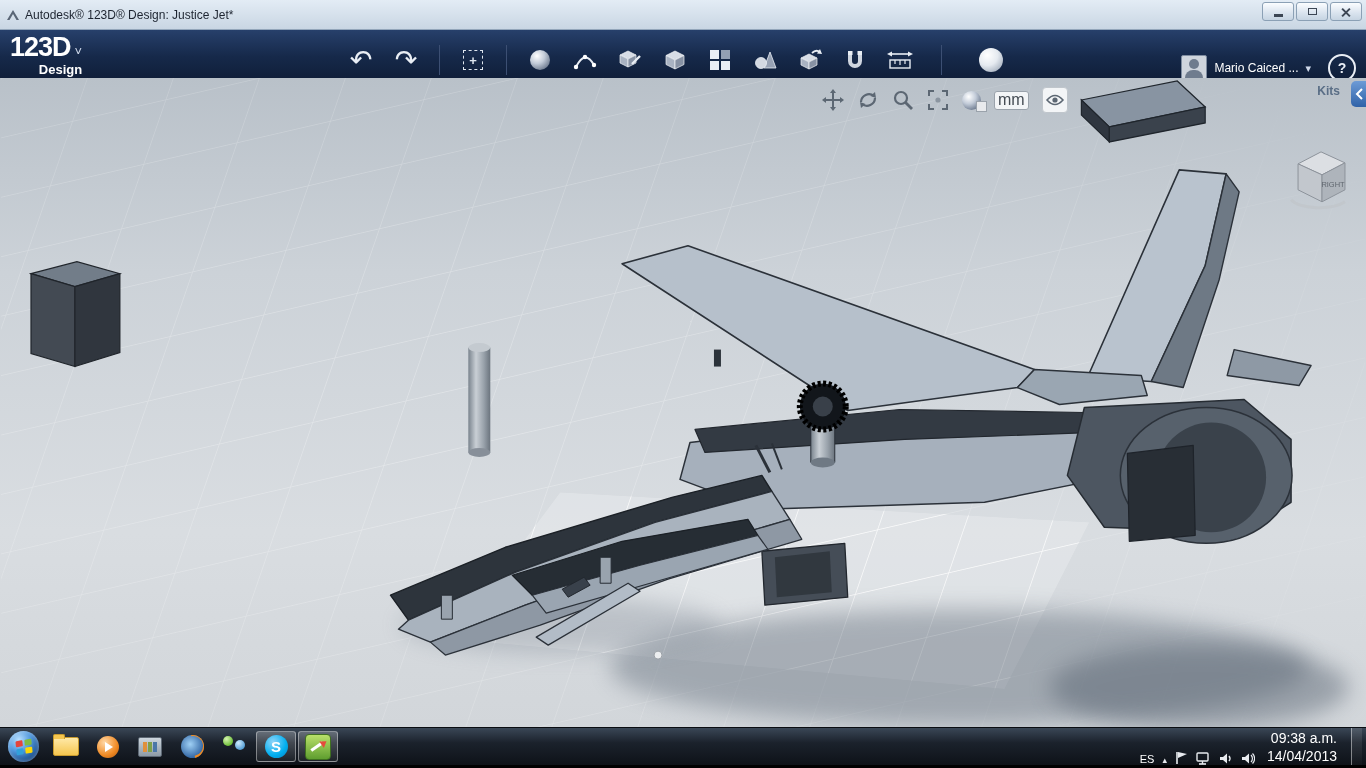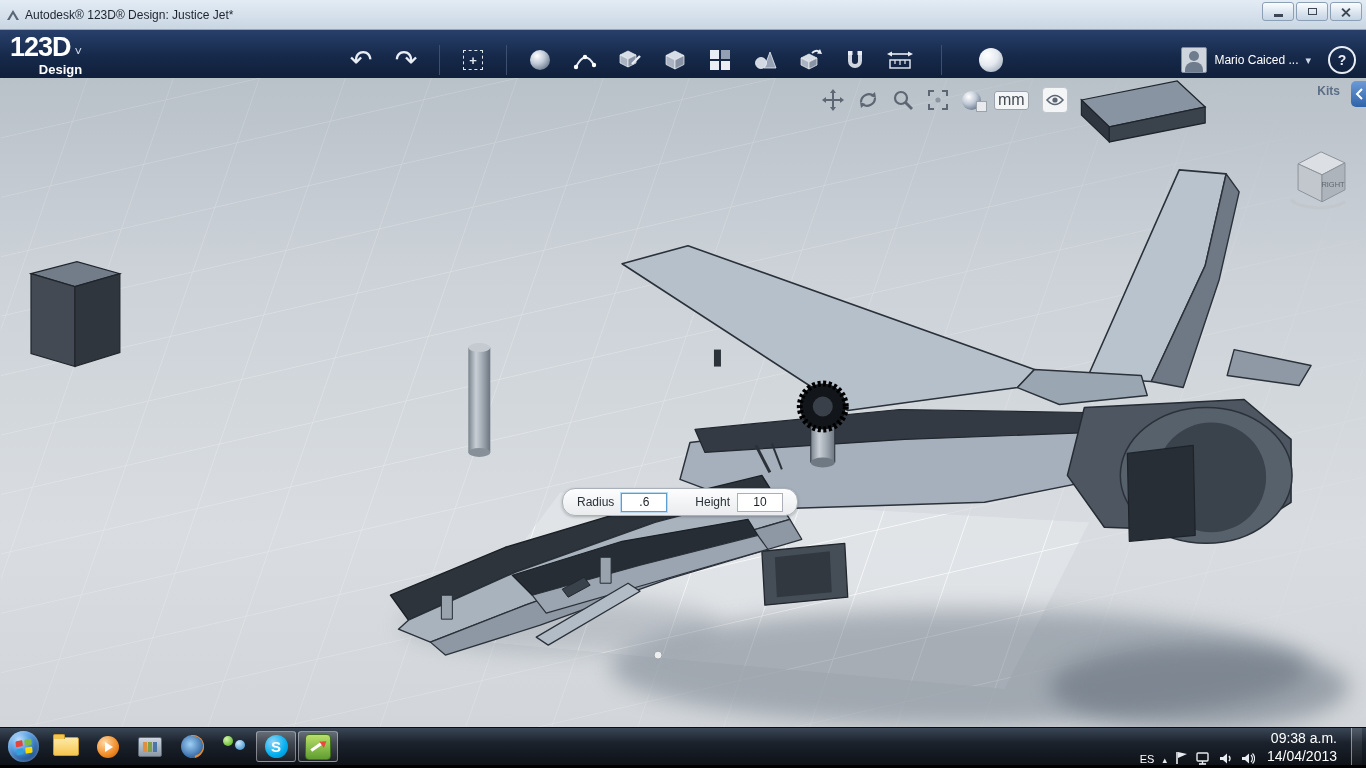--- a/index.html
+++ b/index.html
@@ -29,21 +29,21 @@
   .tools{position:absolute;left:345px;top:0;height:60px;display:flex;align-items:center;gap:13px;}
   .tbtn{display:flex;align-items:center;justify-content:center;width:32px;height:40px;border-radius:3px;}
   .tbtxt{font-size:27px;color:#e9eef5;line-height:1;}
   .sep{width:1px;height:30px;background:#3c4f73;margin:0 4px;}
   .dash-sq{width:18px;height:18px;border:1.6px dashed #dfe6ef;display:flex;align-items:center;justify-content:center;color:#dfe6ef;font-size:13px;font-weight:bold;}
   .sphere{width:20px;height:20px;border-radius:50%;background:radial-gradient(circle at 35% 30%,#ffffff,#c2cbd8 40%,#5f6d83 85%);}
   .sphere.big{width:24px;height:24px;background:radial-gradient(circle at 35% 30%,#ffffff,#e5eaf0 45%,#9aa6b6 90%);}
   .pat{display:grid;grid-template-columns:9px 9px;grid-template-rows:9px 9px;gap:2px;}
   .pat div{background:#e9eef5;}
   .pat div:nth-child(2){background:#93a0b4;}
-  .account{position:absolute;right:10px;top:0;height:60px;display:flex;align-items:center;gap:7px;color:#fff;}
+  .account{position:absolute;right:10px;top:8px;height:60px;display:flex;align-items:center;gap:7px;color:#fff;}
   .avatar{width:24px;height:24px;background:#cfd5dd;border:1px solid #7e8ca0;border-radius:2px;position:relative;overflow:hidden;}
   .avatar:before{content:"";position:absolute;left:7px;top:3px;width:10px;height:10px;border-radius:50%;background:#6f7c8e;}
   .avatar:after{content:"";position:absolute;left:3px;top:14px;width:18px;height:12px;border-radius:8px 8px 0 0;background:#6f7c8e;}
   .acct-name{font-size:12px;}
   .acct-carat{font-size:11px;color:#cfd9ea;}
   .help{width:24px;height:24px;border:2px solid #e9eef5;border-radius:50%;display:flex;align-items:center;justify-content:center;color:#e9eef5;font-weight:bold;font-size:14px;margin-left:10px;}
 
   
   .viewport{position:relative;height:649px;background:linear-gradient(#b9c1c9,#ccd2d8 30%,#d9dde1 70%,#d2d6da);overflow:hidden;}
   .scene{position:absolute;left:0;top:0;}
@@ -384,27 +384,20 @@
       </div>
     </div>
 
     <div class="kits">Kits</div>
     <div class="chev">
       <svg width="8" height="12">
           <polyline points="7,1 2,6 7,11" fill="none" stroke="#fff" stroke-width="2"></polyline>
         </svg>
     </div>
 
-    <div class="dlg">
-      <label>Radius</label>
-      <input class="focus" type="text" value=".6" style="">
-      <span class="gap"></span>
-      <label>Height</label>
-      <input type="text" value="10" style="">
-    </div>
   </div>
 
   <div class="taskbar">
     <div class="orb">
         <div class="flag">
           <i></i>
           <i></i>
           <i></i>
           <i></i>
         </div>

